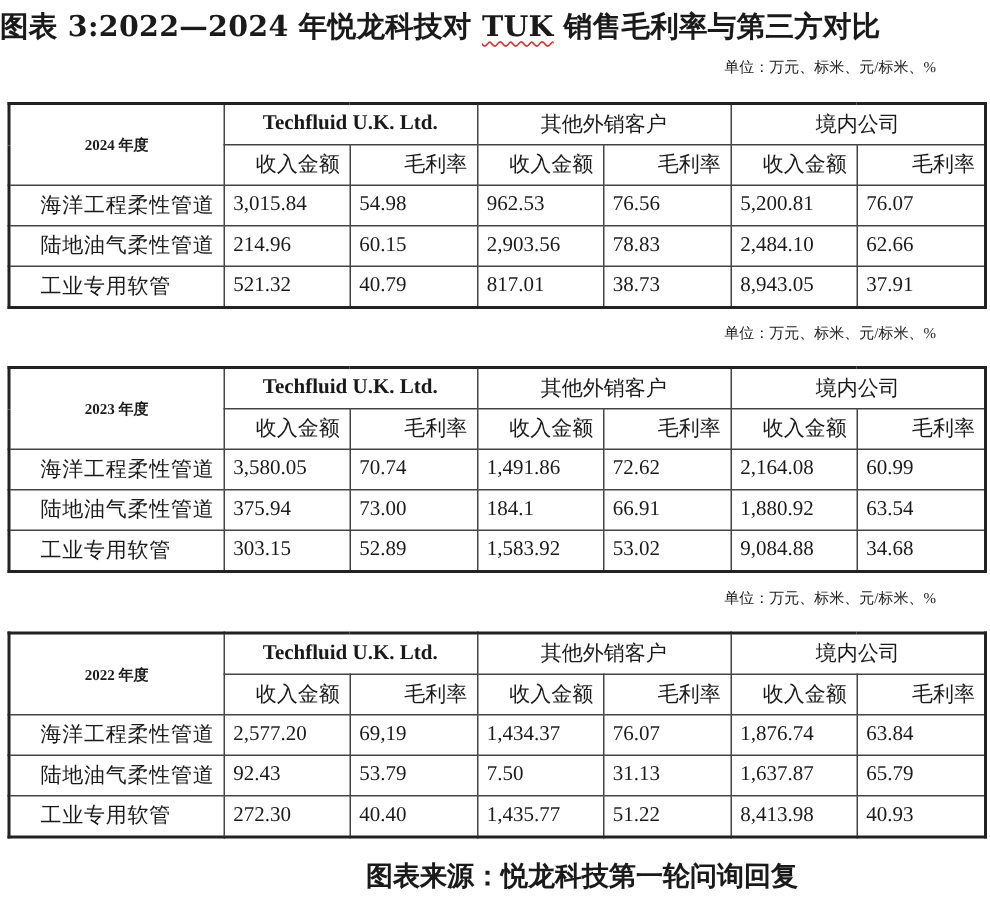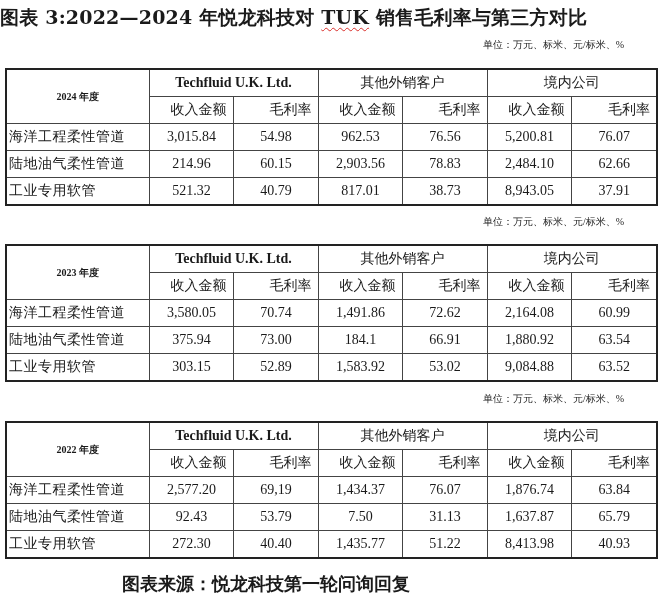--- a/index.html
+++ b/index.html
@@ -31,25 +31,25 @@
     font-family: "Liberation Serif", "DejaVu Serif", serif;
   }
   table.tbl td, table.tbl th {
     border: 1px solid #444; padding: 0 6px;
     height: 26px; font-weight: normal; white-space: nowrap;
   }
   table.tbl th.year { font-weight: bold; font-size: 10px; text-align: center; }
   table.tbl th.grp { text-align: center; }
   table.tbl th.grp.en { font-weight: bold; }
   table.tbl th.sub { text-align: right; }
-  table.tbl td.cat { text-align: left; padding-left: 2px; letter-spacing: 0.5px; margin-left: 41px; }
-  table.tbl td.num { text-align: center; padding-right: 5px; }
+  table.tbl td.cat { text-align: left; padding-left: 20px; letter-spacing: 0.5px; margin-left: 41px; }
+  table.tbl td.num { text-align: left; padding-right: 5px; }
   .source {
     position: absolute; left: 0; top: 572px; width: 532px;
-    text-align: center; font-size: 18px; font-weight: bold; white-space: nowrap;
+    text-align: right; font-size: 18px; font-weight: bold; white-space: nowrap;
   }
 </style>
 </head>
 <body>
 
 <div class="title"><span>图表 3:2022—2024 年悦龙科技对 </span><span class="spell">TUK</span><span> 销售毛利率与第三方对比</span></div>
 
 <div class="unit" style="top:38px;">单位：万元、标米、元/标米、%</div>
 <table class="tbl" style="top:68px;">
   <colgroup>
@@ -150,21 +150,21 @@
     <td class="num">1,880.92</td>
     <td class="num">63.54</td>
   </tr>
   <tr>
     <td class="cat">工业专用软管</td>
     <td class="num">303.15</td>
     <td class="num">52.89</td>
     <td class="num">1,583.92</td>
     <td class="num">53.02</td>
     <td class="num">9,084.88</td>
-    <td class="num">63.52</td>
+    <td class="num">34.68</td>
   </tr>
 </tbody>
   </table>
 
 <div class="unit" style="top:392px;">单位：万元、标米、元/标米、%</div>
 <table class="tbl" style="top:421px;">
   <colgroup>
     <col style="width:143px">
       <col style="width:84px">
       <col style="width:85px">

